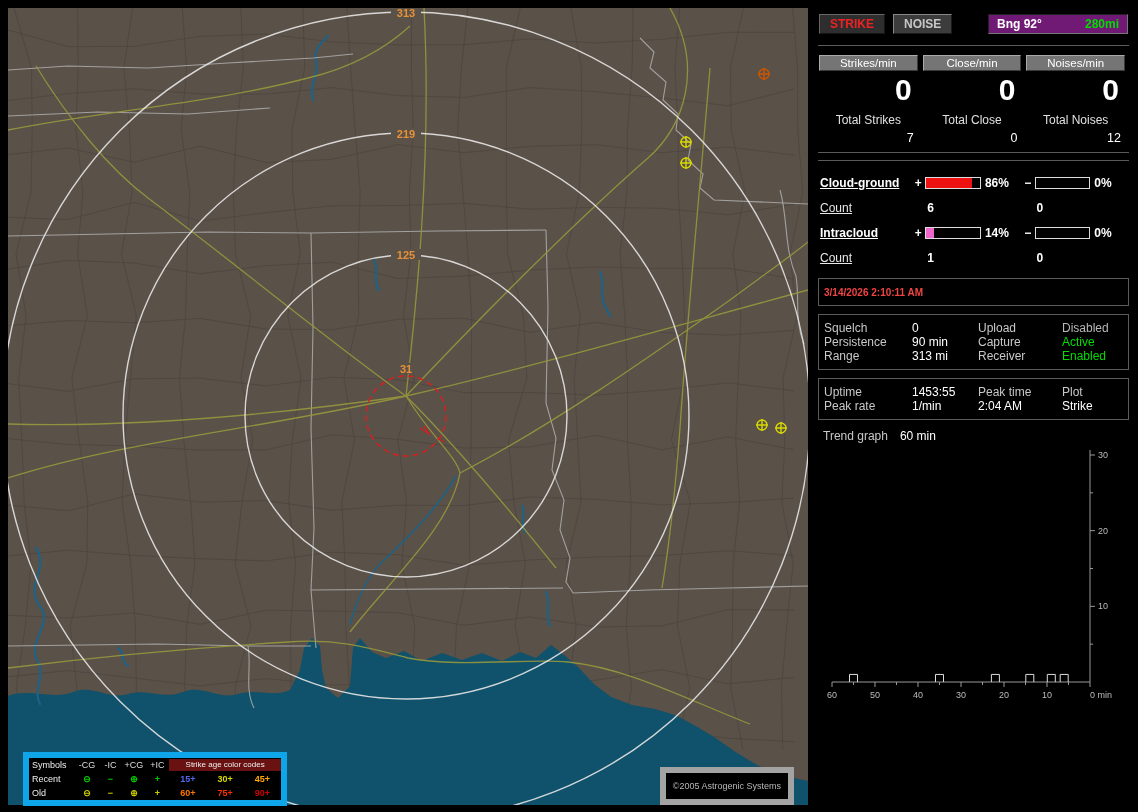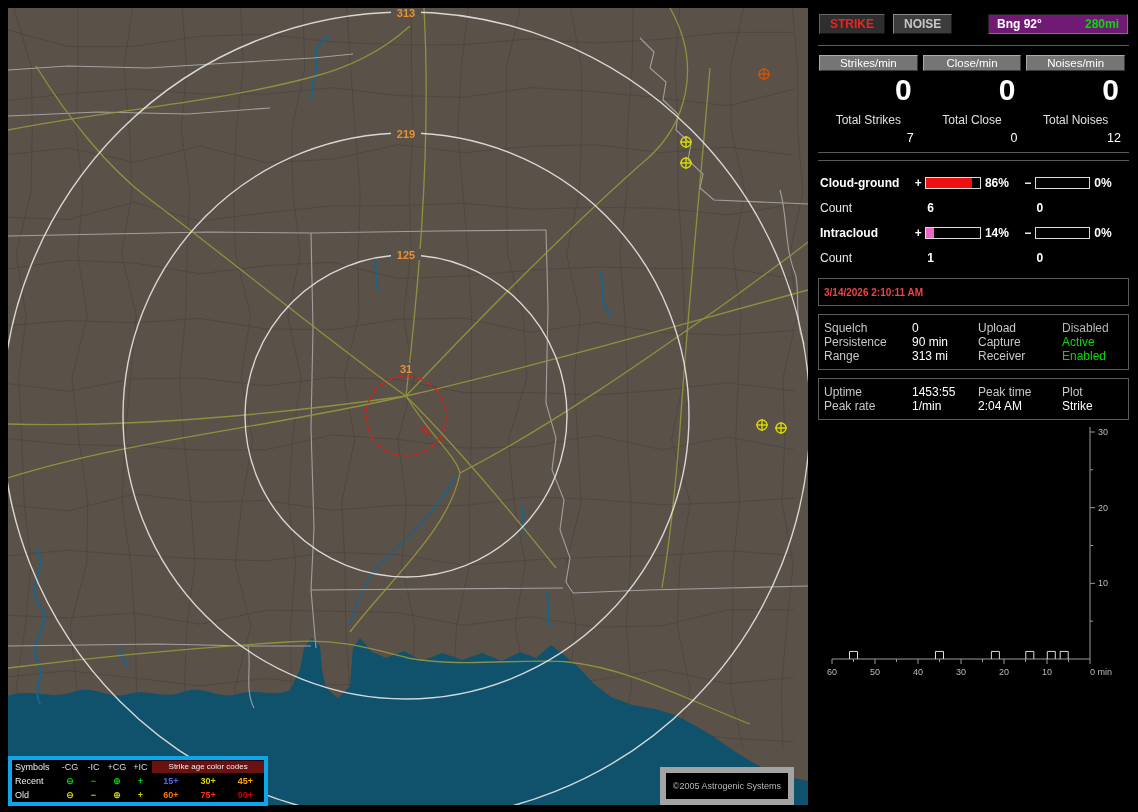--- a/index.html
+++ b/index.html
@@ -1,20 +1,20 @@
 <!DOCTYPE html>
 <html><head>
 <meta charset="utf-8">
 <style>
   html,body{margin:0;padding:0;background:#000;width:1138px;height:812px;overflow:hidden;
     font-family:"Liberation Sans",sans-serif;-webkit-font-smoothing:antialiased;}
   .map-wrap{position:absolute;left:8px;top:8px;width:800px;height:797px;background:#8b5cf6;}
   .map-wrap svg{display:block;}
   
-  .legend{position:absolute;left:0px;bottom:-1px;width:252px;background:#000;border:4px solid #0ea5e9;
+  .legend{position:absolute;left:15px;bottom:-1px;width:252px;background:#000;border:6px solid #0ea5e9;
     font-size:9px;color:#ddd;line-height:13px;}
   .lg-row{display:flex;align-items:center;height:14px;}
   .lg-label{width:44px;padding-left:3px;color:#eee;}
   .lg-sym{width:24px;text-align:center;font-weight:bold;}
   .lg-sym.head{font-weight:normal;color:#ddd;}
   .lg-sym.recent{color:#00cc00;}
   .lg-sym.old{color:#cccc00;}
   .lg-age{width:38px;text-align:center;font-weight:bold;}
   .lg-age-title{width:114px;text-align:center;background:#6a1212;color:#eee;font-size:8px;height:12px;line-height:12px;}
   .credit{position:absolute;right:14px;bottom:0px;background:#000;border:6px solid #a3a3a3;color:#b8b8b8;
@@ -33,21 +33,21 @@
   .rates{display:flex;padding:2px 0 0 2px;}
   .rate-col{width:100px;margin-right:5px;}
   .rate-chip{display:block;text-align:center;background:#757575;color:#fff;font-size:11.5px;
     padding:1px 2px;border:1px solid;border-color:#aaa #3a3a3a #3a3a3a #aaa;cursor:default;}
   .rate-val{text-align:right;font-size:30px;font-weight:bold;padding:4px 6px 6px 0;line-height:1;}
   .tot-lab{text-align:center;color:#e0e0e0;font-size:12px;padding-top:2px;}
   .tot-val{text-align:right;padding:4px 4px 0 0;font-size:12.5px;}
   .sec-title{color:#e8e8e8;padding:2px 0 2px 3px;font-size:12px;}
   .dist{padding:2px 0 0 3px;}
   .d-row{display:flex;align-items:center;height:25px;}
-  .d-name{width:92px;font-weight:bold;}
+  .d-name{width:92px;font-weight:bold;text-decoration:underline;}
   .d-row.count .d-name{font-weight:normal;color:#e8e8e8;}
   .d-sign{width:14px;text-align:center;font-weight:bold;}
   .d-bar{width:54px;height:10px;border:1px solid #dcdcdc;background:#000;display:inline-block;overflow:hidden;}
   .d-fill{display:block;height:100%;width:0;}
   .d-pct{width:36px;padding-left:4px;font-weight:bold;}
   .d-cnt{width:56px;font-weight:bold;box-sizing:border-box;padding-left:2px;}
   .box{border:1px solid #5a5a5a;margin:8px 1px 0 1px;padding:6px 5px;}
   .datetime{color:#ef4444;font-weight:bold;font-size:10px;}
   .grid4{display:grid;grid-template-columns:88px 66px 84px 1fr;}
   .glab{color:#c8c8c8;}
@@ -289,20 +289,24 @@
     <span class="glab">Uptime</span>
     <span class="gval">1453:55</span>
     <span class="glab">Peak time</span>
     <span class="glab">Plot</span>
     <span class="glab">Peak rate</span>
     <span class="gval">1/min</span>
     <span class="gval">2:04 AM</span>
     <span class="gval">Strike</span>
   </div>
 
+  <div class="trendrow">
+    <span class="lab">Trend graph</span>
+    <span class="val">60 min</span>
+  </div>
 
   <svg id="trend-svg" width="313" height="258">
       <line x1="273" y1="5" x2="273" y2="237" stroke="#999"></line>
       <line x1="15" y1="237" x2="273" y2="237" stroke="#999"></line>
       <line x1="273" y1="199.16666666666666" x2="276" y2="199.16666666666666" stroke="#999"></line>
       <line x1="273" y1="161.33333333333331" x2="278" y2="161.33333333333331" stroke="#999"></line>
       <line x1="273" y1="123.5" x2="276" y2="123.5" stroke="#999"></line>
       <line x1="273" y1="85.66666666666666" x2="278" y2="85.66666666666666" stroke="#999"></line>
       <line x1="273" y1="47.83333333333334" x2="276" y2="47.83333333333334" stroke="#999"></line>
       <line x1="273" y1="10" x2="278" y2="10" stroke="#999"></line>

